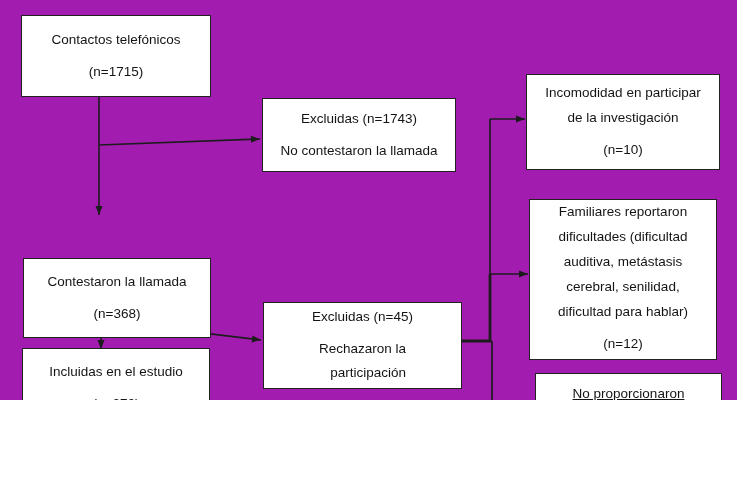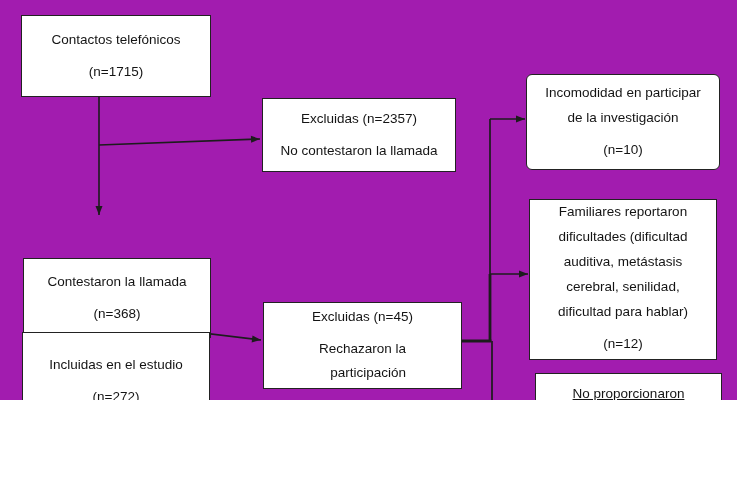--- a/index.html
+++ b/index.html
@@ -39,23 +39,23 @@
     line-height: 1.85;
     white-space: pre-line;
     padding: 2px 4px;
   }
   .node > div:empty { display: none; }
 
   
   #box-contactos    { left: 21px;  top: 15px;  width: 190px; height: 82px;  }
   #box-excl1347     { left: 262px; top: 98px;  width: 194px; height: 74px;  }
   #box-contestaron  { left: 23px;  top: 219px; width: 188px; height: 80px; margin-top: 39px;  }
-  #box-incluidas    { left: 22px;  top: 332px; width: 188px; height: 81px; justify-content: flex-end;  }
+  #box-incluidas    { left: 22px;  top: 348px; width: 188px; height: 81px;  }
   #box-excl45       { left: 263px; top: 302px; width: 199px; height: 87px; text-align: right;  }
-  #box-razon1       { left: 526px; top: 74px;  width: 194px; height: 96px; border-radius: 6px;  }
+  #box-razon1       { left: 526px; top: 74px;  width: 194px; height: 96px;  }
   #box-razon2       { left: 529px; top: 199px; width: 188px; height: 161px; justify-content: flex-end; }
   #box-razon3       { left: 535px; top: 373px; width: 187px; height: 100px; text-decoration: underline; }
 </style>
 </head>
 <body>
 
 <div class="stage">
 
   <svg class="connectors" viewBox="0 0 737 486" xmlns="http://www.w3.org/2000/svg">
     <defs>
@@ -84,21 +84,21 @@
     <path d="M492,341 L492,423 L534,423" fill="none" stroke="#1c1c1c" stroke-width="1.7" marker-end="url(#arr)"></path>
   </svg>
 
   <div class="node" id="box-contactos">
     <div>Contactos telefónicos</div>
     
     <div>(n=1715)</div>
   </div>
 
   <div class="node" id="box-excl1347">
-    <div>Excluidas (n=2357)</div>
+    <div>Excluidas (n=1743)</div>
     <div>No contestaron la llamada</div>
     
   </div>
 
   <div class="node" id="box-contestaron">
     <div>Contestaron la llamada</div>
     
     <div>(n=368)</div>
   </div>
 

